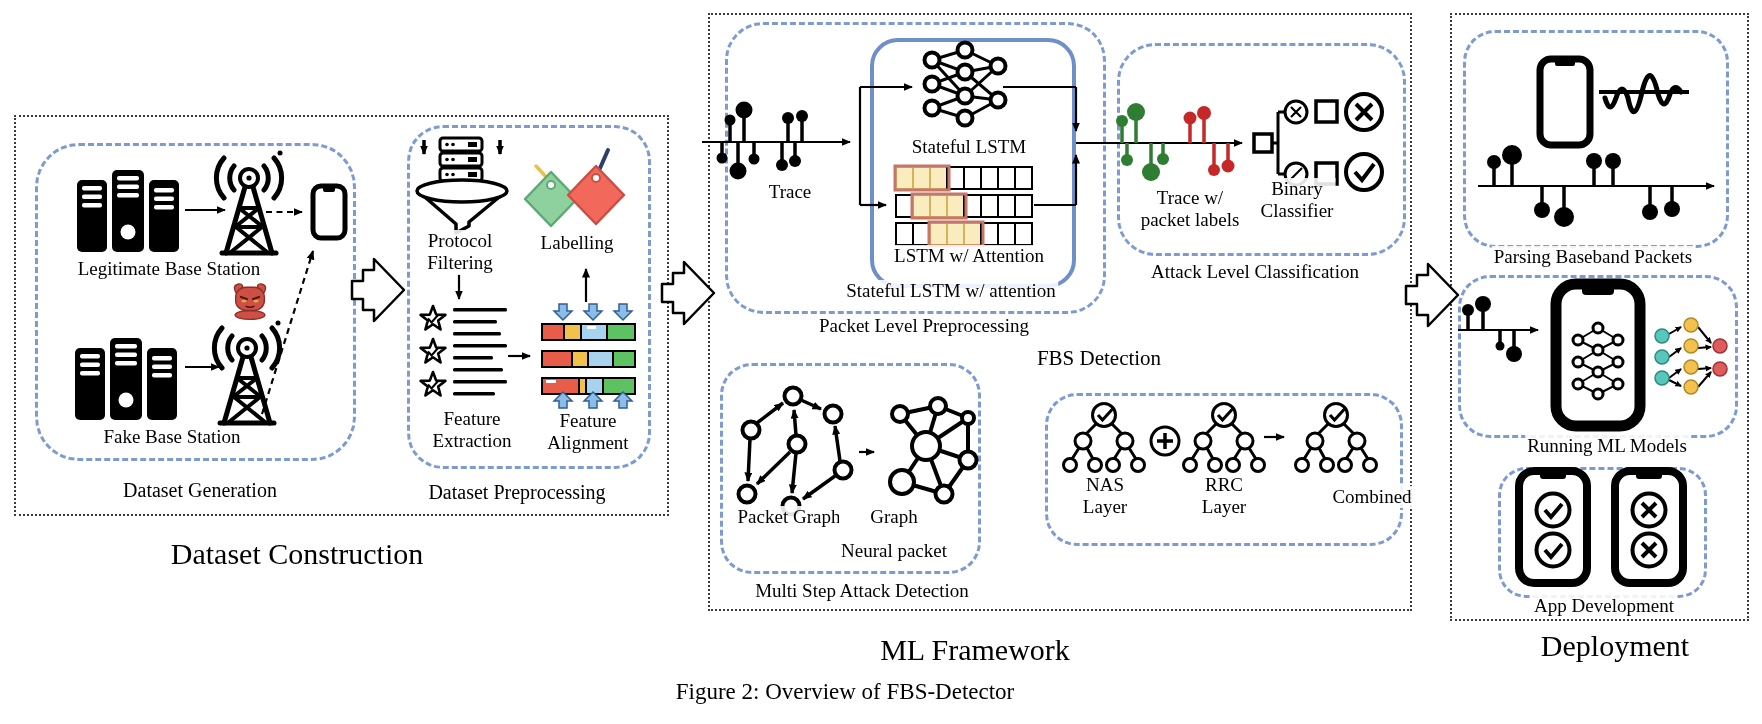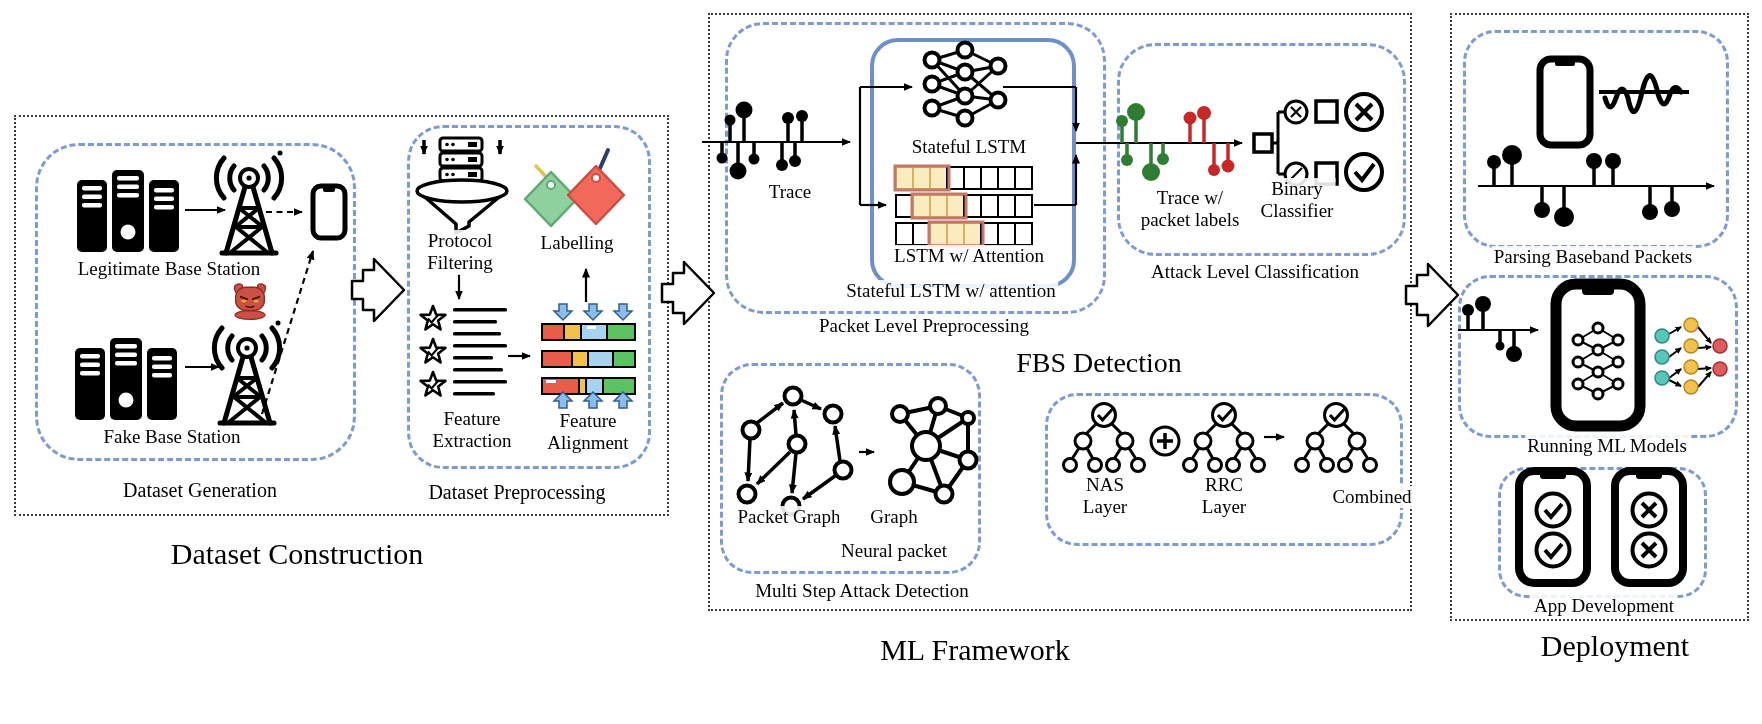--- a/index.html
+++ b/index.html
@@ -3,21 +3,21 @@
 <meta charset="utf-8">
 <style>
   html,body{margin:0;padding:0;background:#fff}
   #canvas{position:relative;width:1762px;height:724px;background:#fff;
           font-family:"Liberation Serif","DejaVu Serif",serif;color:#000;overflow:hidden}
   .dotted{position:absolute;border:2px dotted #3a3a3a}
   .bdash{position:absolute;border:3.5px dashed #7d9ad1;border-radius:38px}
   .bsolid{position:absolute;border:4px solid #6e8fc9;border-radius:28px}
   .lbl{position:absolute;transform:translateX(-50%);text-align:center;font-size:19px;
        line-height:1.18;white-space:nowrap;background:rgba(255,255,255,.88);padding:0 2px}
-  .s20{font-size:20px}.s21{font-size:28px}.s22{font-size:30px}.s23{font-size:23px}
+  .s20{font-size:20px}.s21{font-size:21px}.s22{font-size:30px}.s23{font-size:23px}
   .ln{display:block}
   .gap .ln + .ln{margin-top:12px}
   svg{position:absolute;overflow:visible}
   .e2{stroke:#000;stroke-width:2.2;fill:none}
   .e3{stroke:#000;stroke-width:3;fill:none}
   .e35{stroke:#000;stroke-width:3.5;fill:none}
   .e4{stroke:#000;stroke-width:4;fill:none}
   .e5{stroke:#000;stroke-width:5;fill:none;stroke-linecap:round}
   .nd3{fill:#fff;stroke:#000;stroke-width:3}
   .nd4{fill:#fff;stroke:#000;stroke-width:4}
@@ -570,14 +570,15 @@
     <span class="ln">Layer</span>
   </div>
   <div class="lbl" style="left:1372px;top:486px"><span>Combined</span></div>
   <div class="lbl s22" style="left:975px;top:632px"><span>ML Framework</span></div>
 
   <div class="lbl" style="left:1593px;top:246px"><span>Parsing Baseband Packets</span></div>
   <div class="lbl" style="left:1607px;top:435px"><span>Running ML Models</span></div>
   <div class="lbl" style="left:1604px;top:595px"><span>App Development</span></div>
   <div class="lbl s22" style="left:1615px;top:628px"><span>Deployment</span></div>
 
+  <div class="lbl s23" style="left:845px;top:678px"><span>Figure 2: Overview of FBS-Detector</span></div>
 
 </div>
 
 </body></html>

